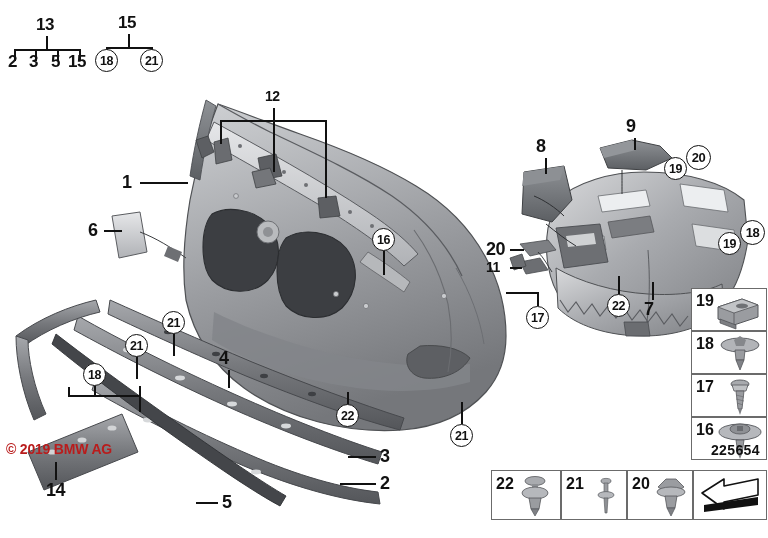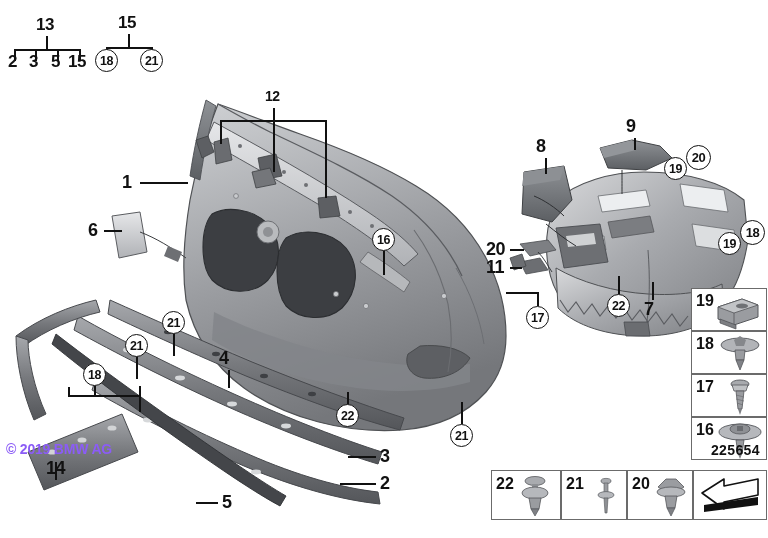--- a/index.html
+++ b/index.html
@@ -22,21 +22,21 @@
   .ln{position:absolute;background:#111;}
   .lnh{height:1.6px;}
   .lnv{width:1.6px;}
 
   
   .lgbox{position:absolute;border:1.3px solid #6b6b6b;background:#fff;box-sizing:border-box;}
   .lgnum{position:absolute;font-weight:bold;font-size:16px;color:#111;}
 
   
   .copy{position:absolute;left:6px;bottom:7px;font-size:14px;font-weight:bold;
-        color:#8b5cf6;letter-spacing:-.2px;}
+        color:#b91c1c;letter-spacing:-.2px;}
   .diagno{position:absolute;right:8px;bottom:6px;font-size:14px;font-weight:bold;
           color:#111;letter-spacing:.4px;}
 
   svg{position:absolute;left:0;top:0;}
   .art{position:absolute;left:0;top:0;width:768px;height:538px;pointer-events:none;}
 </style>
 </head>
 <body>
 
 <div id="stage">
@@ -291,34 +291,34 @@
 
   <div class="lbl" style="left:380px;top:448px;font-size:18px;">3</div>
   <div class="ln lnh" style="left:348px;top:456px;width:28px;"></div>
 
   <div class="lbl" style="left:380px;top:475px;font-size:18px;">2</div>
   <div class="ln lnh" style="left:340px;top:483px;width:36px;"></div>
 
   <div class="lbl" style="left:222px;top:494px;font-size:18px;">5</div>
   <div class="ln lnh" style="left:196px;top:502px;width:22px;"></div>
 
-  <div class="lbl" style="left:46px;top:460px;font-size:18px;">14</div>
+  <div class="lbl" style="left:46px;top:482px;font-size:18px;">14</div>
   <div class="ln lnv" style="left:55px;top:462px;height:18px;"></div>
 
   <div class="circ" style="left:450px;top:424px;">21</div>
   <div class="ln lnv" style="left:461px;top:402px;height:22px;"></div>
 
   <div class="circ" style="left:526px;top:306px;">17</div>
   <div class="ln lnv" style="left:537px;top:292px;height:14px;"></div>
   <div class="ln lnh" style="left:506px;top:292px;width:32px;"></div>
 
   <div class="lbl" style="left:486px;top:241px;font-size:18px;">20</div>
   <div class="ln lnh" style="left:510px;top:249px;width:14px;"></div>
 
-  <div class="lbl" style="left:486px;top:259px;font-size:18px;">11</div>
+  <div class="lbl" style="left:486px;top:259px;font-size:14px;">11</div>
   <div class="ln lnh" style="left:510px;top:267px;width:12px;"></div>
 
   <div class="lbl" style="left:536px;top:138px;font-size:18px;">8</div>
   <div class="ln lnv" style="left:545px;top:158px;height:16px;"></div>
 
   <div class="lbl" style="left:626px;top:118px;font-size:18px;">9</div>
   <div class="ln lnv" style="left:634px;top:138px;height:12px;"></div>
 
   <div class="circ" style="left:664px;top:157px;">19</div>
   <div class="circ big" style="left:686px;top:145px;">20</div>

